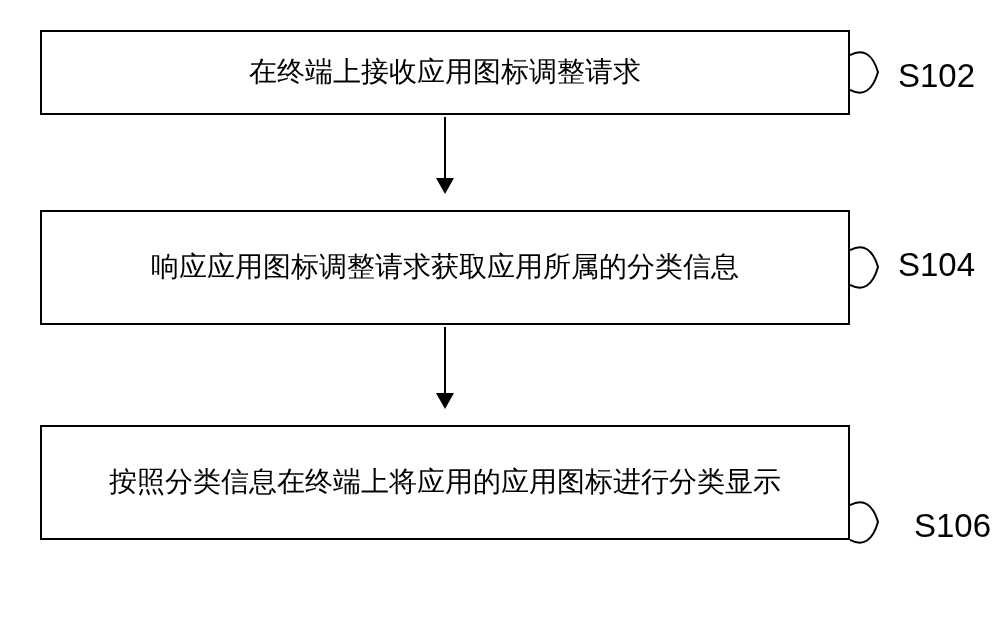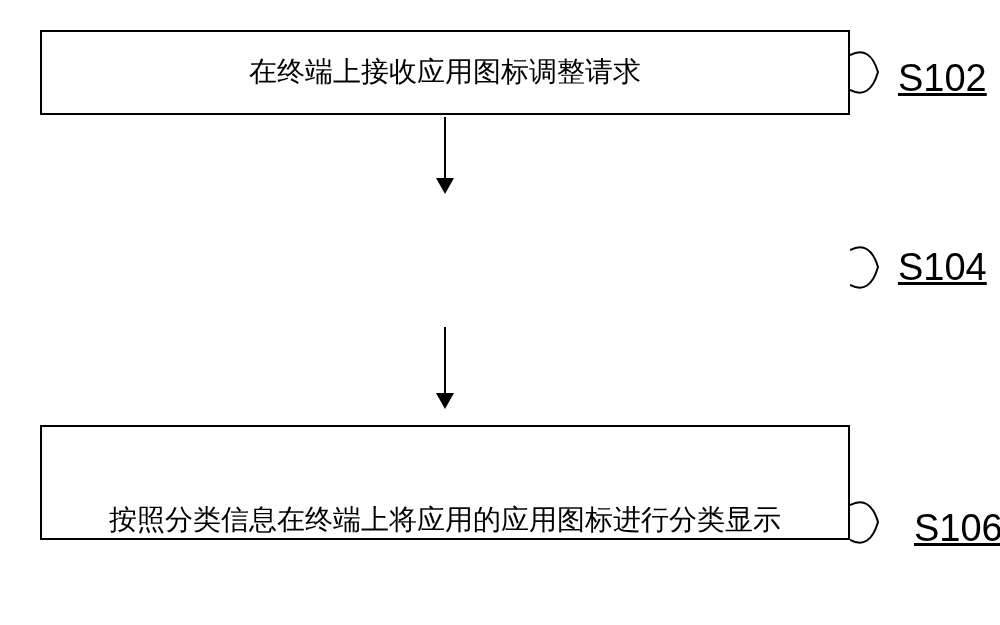--- a/index.html
+++ b/index.html
@@ -23,22 +23,21 @@
     display: flex;
     align-items: center;
     justify-content: center;
     text-align: center;
     padding: 0 20px;
     box-sizing: border-box;
     line-height: 1.3;
   }
   .step-label {
     position: absolute;
-    font-size: 38px;
-    text-decoration: underline;
+    font-size: 33px;
   }
   .arrow {
     position: absolute;
     width: 2px;
     background: #000;
   }
   .arrow::after {
     content: "";
     position: absolute;
     left: 50%;
@@ -63,28 +62,31 @@
   <div class="step-box" style="left:40px; top:30px; width:810px; height:85px;">
     <span>在终端上接收应用图标调整请求</span>
   </div>
   <svg class="curve" style="left:850px; top:45px;" width="40" height="55">
     <path d="M0 10 Q20 0 28 27 Q20 55 0 45" stroke="#000" stroke-width="2" fill="none"></path>
   </svg>
   <div class="step-label" style="left:898px; top:57px;">S102</div>
 
   <div class="arrow" style="left:444px; top:117px; height:75px;"></div>
 
+  <div class="step-box" style="left:40px; top:210px; width:810px; height:115px;">
+    <span>响应应用图标调整请求获取应用所属的分类信息</span>
+  </div>
   <svg class="curve" style="left:850px; top:240px;" width="40" height="55">
     <path d="M0 10 Q20 0 28 27 Q20 55 0 45" stroke="#000" stroke-width="2" fill="none"></path>
   </svg>
   <div class="step-label" style="left:898px; top:246px;">S104</div>
 
   <div class="arrow" style="left:444px; top:327px; height:80px;"></div>
 
-  <div class="step-box" style="left:40px; top:425px; width:810px; height:115px;align-items:flex-end;">
+  <div class="step-box" style="left:40px; top:425px; width:810px; height:115px;">
     <span>按照分类信息在终端上将应用的应用图标进行分类显示</span>
   </div>
   <svg class="curve" style="left:850px; top:495px;" width="40" height="55">
     <path d="M0 10 Q20 0 28 27 Q20 55 0 45" stroke="#000" stroke-width="2" fill="none"></path>
   </svg>
   <div class="step-label" style="left:898px; top:507px;margin-left:16px;">S106</div>
 
 </div>
 
 </body></html>

